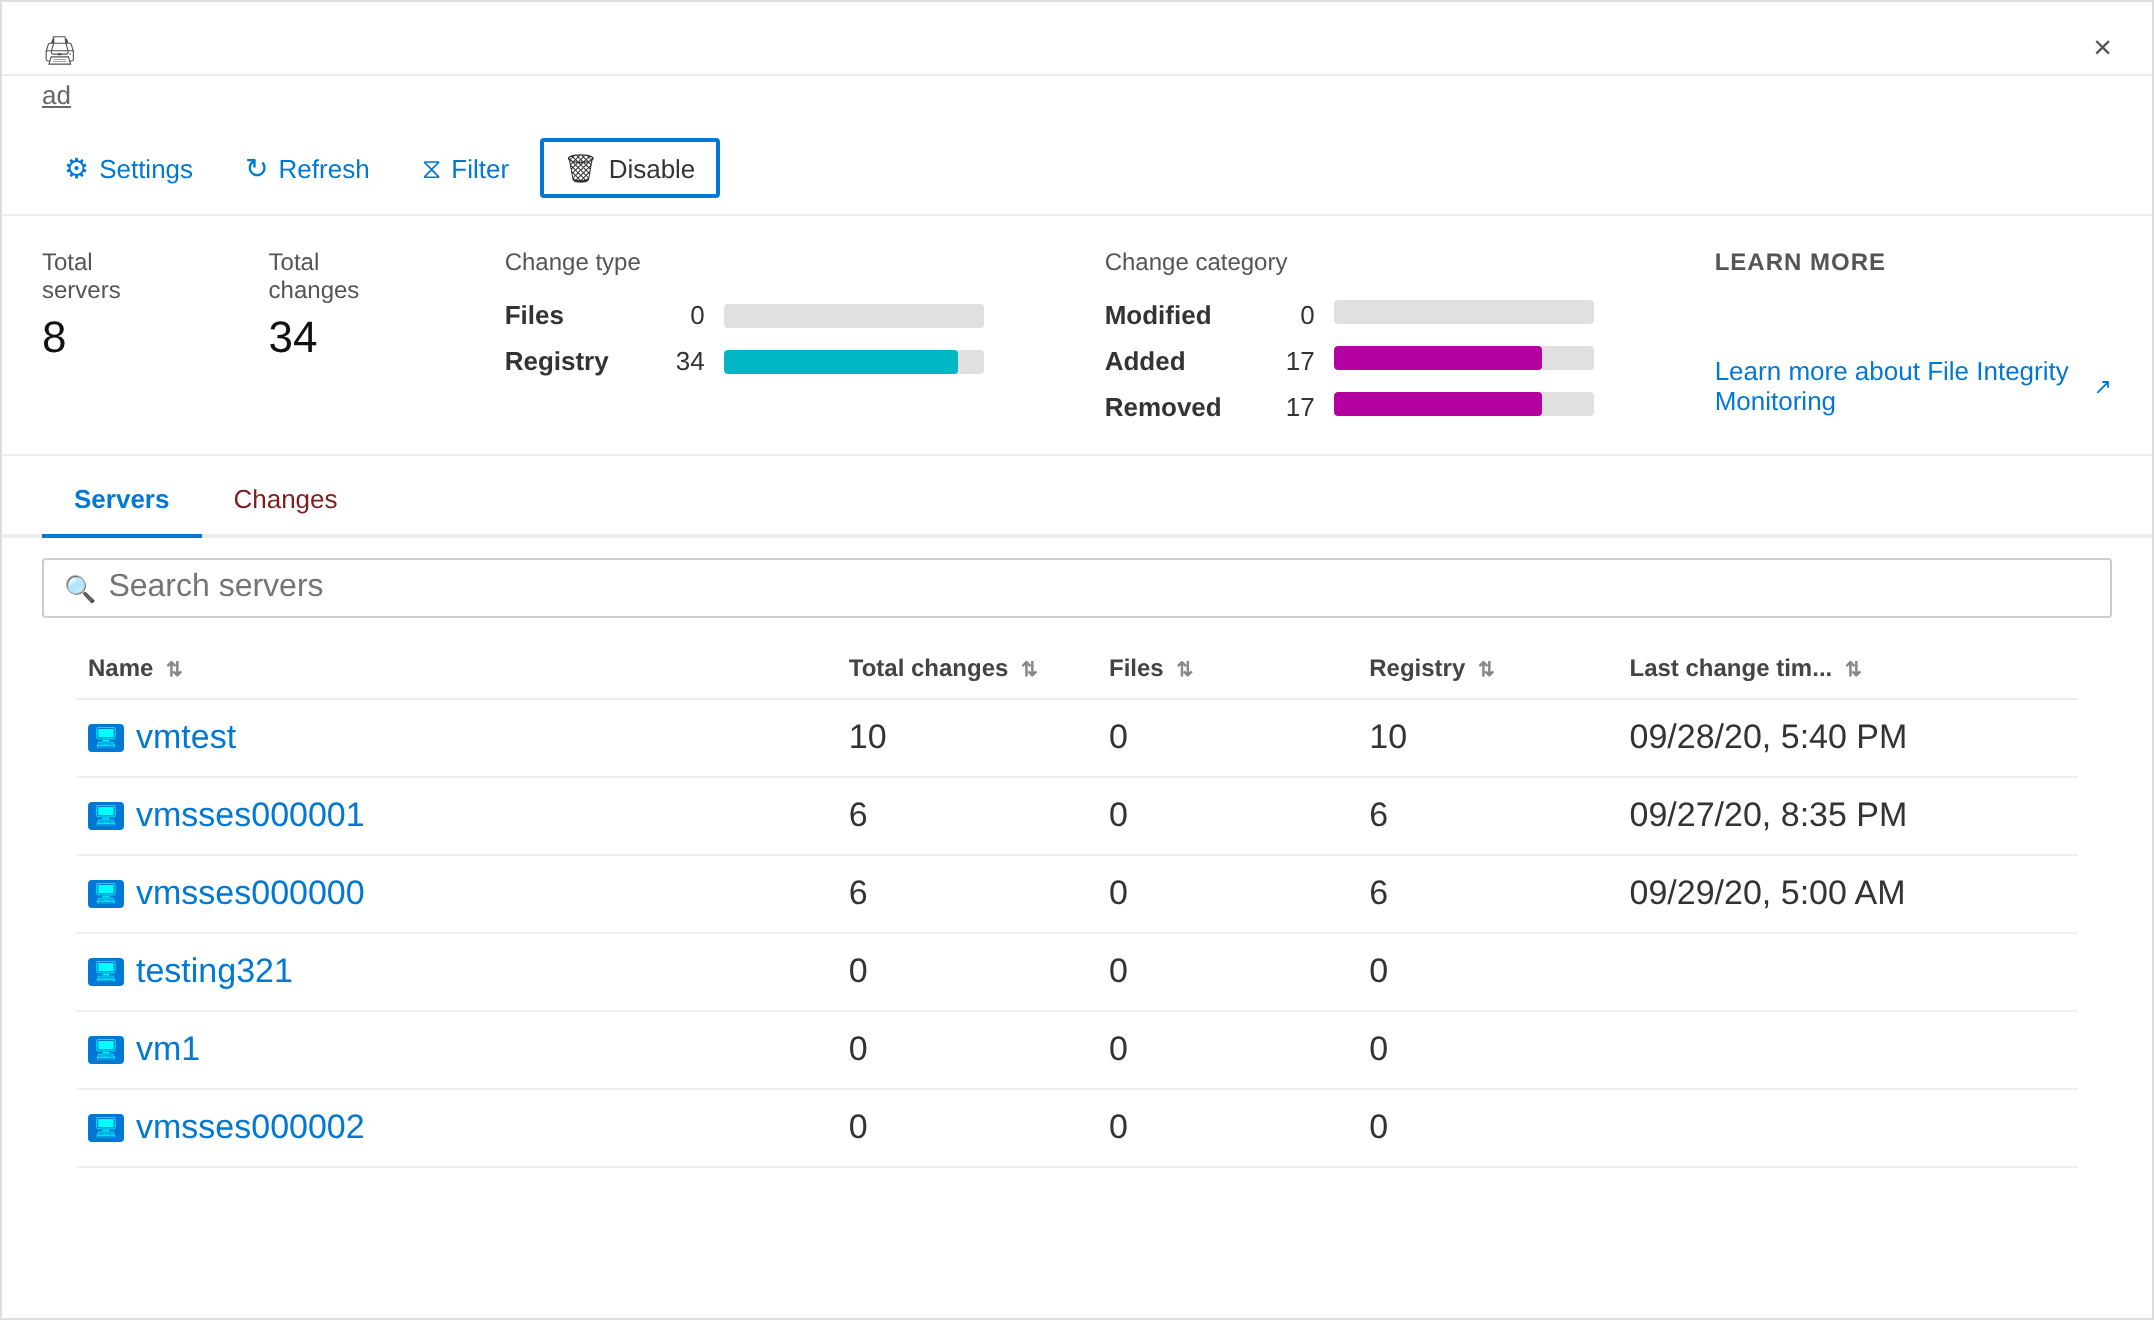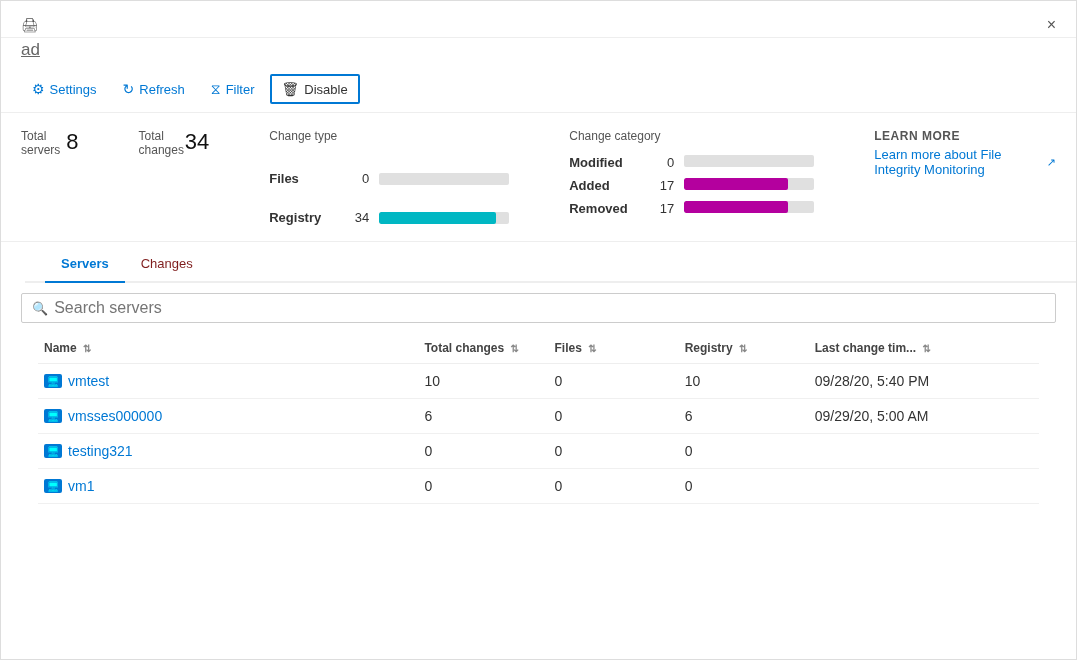--- a/index.html
+++ b/index.html
@@ -2,56 +2,56 @@
 <html><head>
   <meta charset="utf-8">
   <style>
     * { box-sizing: border-box; margin: 0; padding: 0; }
     body { font-family: 'Segoe UI', Arial, sans-serif; font-size: 13px; color: #333; background: #fff; }
     .panel { width: 1077px; min-height: 660px; background: #fff; border: 1px solid #ddd; box-shadow: 0 2px 8px rgba(0,0,0,0.15); position: relative; }
     .panel-header { display: flex; align-items: center; justify-content: space-between; padding: 16px 20px 4px 20px; border-bottom: 1px solid #eee; }
     .panel-title-area { display: flex; align-items: center; gap: 10px; }
     .panel-title { font-size: 18px; font-weight: 600; color: #111; }
     .print-icon { color: #555; cursor: pointer; font-size: 14px; }
-    .panel-subtitle { font-size: 17px; color: #666; padding: 2px 20px 6px 20px; text-decoration: underline; }
+    .panel-subtitle { font-size: 13px; color: #666; padding: 2px 20px 6px 20px; text-decoration: underline; }
     .close-btn { font-size: 16px; color: #555; cursor: pointer; background: none; border: none; line-height: 1; }
     .toolbar { display: flex; align-items: center; gap: 4px; padding: 8px 20px; border-bottom: 1px solid #eee; }
     .toolbar-btn { display: flex; align-items: center; gap: 5px; padding: 5px 10px; background: none; border: 1px solid transparent; border-radius: 2px; cursor: pointer; font-size: 13px; color: #0078d4; }
     .toolbar-btn.highlight { border: 2px solid #0078d4; color: #333; }
     .toolbar-btn .btn-icon { font-size: 14px; }
     .stats-area { display: flex; padding: 16px 20px; gap: 60px; border-bottom: 1px solid #eee; }
-    .stat-block { display: flex; flex-direction: row; }
+    .stat-block { display: flex; flex-direction: column; }
     .stat-label { font-size: 12px; color: #555; margin-bottom: 4px; }
     .stat-value { font-size: 22px; font-weight: 400; color: #111; }
-    .change-type-block { display: flex; flex-direction: column; gap: 24px; }
+    .change-type-block { display: flex; flex-direction: column; gap: 8px; }
     .change-type-row { display: flex; align-items: center; gap: 10px; }
     .change-type-label { font-weight: 600; font-size: 13px; width: 65px; }
     .change-type-count { font-size: 13px; width: 25px; text-align: right; }
     .bar-container { width: 130px; height: 12px; background: #e0e0e0; border-radius: 2px; overflow: hidden; }
     .bar-fill-blue { height: 100%; background: #00b7c3; border-radius: 2px; }
     .change-category-block { display: flex; flex-direction: column; gap: 8px; }
     .change-cat-row { display: flex; align-items: flex-start; gap: 10px; }
     .change-cat-label { font-weight: 600; font-size: 13px; width: 70px; }
     .change-cat-count { font-size: 13px; width: 25px; text-align: right; }
     .bar-fill-purple { height: 100%; background: #b4009e; border-radius: 2px; }
     .learn-more-block { display: flex; flex-direction: column; gap: 4px; }
     .learn-more-title { font-size: 12px; font-weight: 600; color: #555; text-transform: uppercase; letter-spacing: 0.5px; }
-    .learn-more-link { color: #0078d4; text-decoration: none; font-size: 13px; display: flex; align-items: center; gap: 3px; }
-    .tabs-area { display: flex; padding: 0 20px; border-bottom: 2px solid #eee; margin-top: 4px; margin-left: 24px; }
+    .learn-more-link { color: #0078d4; text-decoration: none; font-size: 13px; display: flex; align-items: center; gap: 3px; margin-top: 36px; }
+    .tabs-area { display: flex; padding: 0 20px; border-bottom: 2px solid #eee; margin-top: 4px; }
     .tab { padding: 10px 16px; font-size: 13px; cursor: pointer; border-bottom: 2px solid transparent; margin-bottom: -2px; color: #7f1d1d; }
     .tab.active { color: #0078d4; border-bottom: 2px solid #0078d4; font-weight: 600; }
     .search-area { padding: 10px 20px; }
     .search-box { display: flex; align-items: center; border: 1px solid #ccc; border-radius: 2px; padding: 5px 10px; width: 100%; gap: 6px; background: #fff; }
     .search-icon { color: #888; font-size: 13px; }
     .search-input { border: none; outline: none; font-size: 16px; color: #333; width: 100%; background: transparent; }
     .table-area { padding: 0 37px; }
     .data-table { width: 100%; border-collapse: collapse; }
     .data-table th { font-size: 12px; font-weight: 600; color: #444; padding: 8px 6px; text-align: left; border-bottom: 1px solid #eee; white-space: nowrap; }
     .data-table th .sort-icon { font-size: 10px; color: #888; margin-left: 3px; }
-    .data-table td { padding: 9px 6px; border-bottom: 1px solid #f0f0f0; font-size: 14px; color: #333; vertical-align: middle; }
+    .data-table td { padding: 9px 6px; border-bottom: 1px solid #f0f0f0; font-size: 17px; color: #333; vertical-align: middle; }
     .server-link { color: #0078d4; text-decoration: none; display: flex; align-items: center; gap: 6px; }
     .server-icon { width: 18px; height: 14px; background: #0078d4; border-radius: 2px; display: inline-flex; align-items: center; justify-content: center; flex-shrink: 0; }
     .server-icon::after { content: '🖥'; font-size: 10px; filter: brightness(10); }
     .col-name { width: 38%; }
     .col-changes { width: 13%; }
     .col-files { width: 13%; }
     .col-registry { width: 13%; }
     .col-lastchange { width: 23%; }
   </style>
 </head>
@@ -188,20 +188,32 @@
     </td>
     <td class="col-changes">10</td>
     <td class="col-files">0</td>
     <td class="col-registry">10</td>
     <td class="col-lastchange">09/28/20, 5:40 PM</td>
   </tr>
           <tr>
     <td class="col-name">
       <a href="#" class="server-link">
         <span class="server-icon"></span>
+        <span>vmsses000001</span>
+      </a>
+    </td>
+    <td class="col-changes">6</td>
+    <td class="col-files">0</td>
+    <td class="col-registry">6</td>
+    <td class="col-lastchange">09/27/20, 8:35 PM</td>
+  </tr>
+          <tr>
+    <td class="col-name">
+      <a href="#" class="server-link">
+        <span class="server-icon"></span>
         <span>vmsses000000</span>
       </a>
     </td>
     <td class="col-changes">6</td>
     <td class="col-files">0</td>
     <td class="col-registry">6</td>
     <td class="col-lastchange">09/29/20, 5:00 AM</td>
   </tr>
           <tr>
     <td class="col-name">
@@ -220,16 +232,28 @@
       <a href="#" class="server-link">
         <span class="server-icon"></span>
         <span>vm1</span>
       </a>
     </td>
     <td class="col-changes">0</td>
     <td class="col-files">0</td>
     <td class="col-registry">0</td>
     <td class="col-lastchange"></td>
   </tr>
+          <tr>
+    <td class="col-name">
+      <a href="#" class="server-link">
+        <span class="server-icon"></span>
+        <span>vmsses000002</span>
+      </a>
+    </td>
+    <td class="col-changes">0</td>
+    <td class="col-files">0</td>
+    <td class="col-registry">0</td>
+    <td class="col-lastchange"></td>
+  </tr>
         </tbody>
     </table>
   </div>
 </div>
 
 </body></html>

